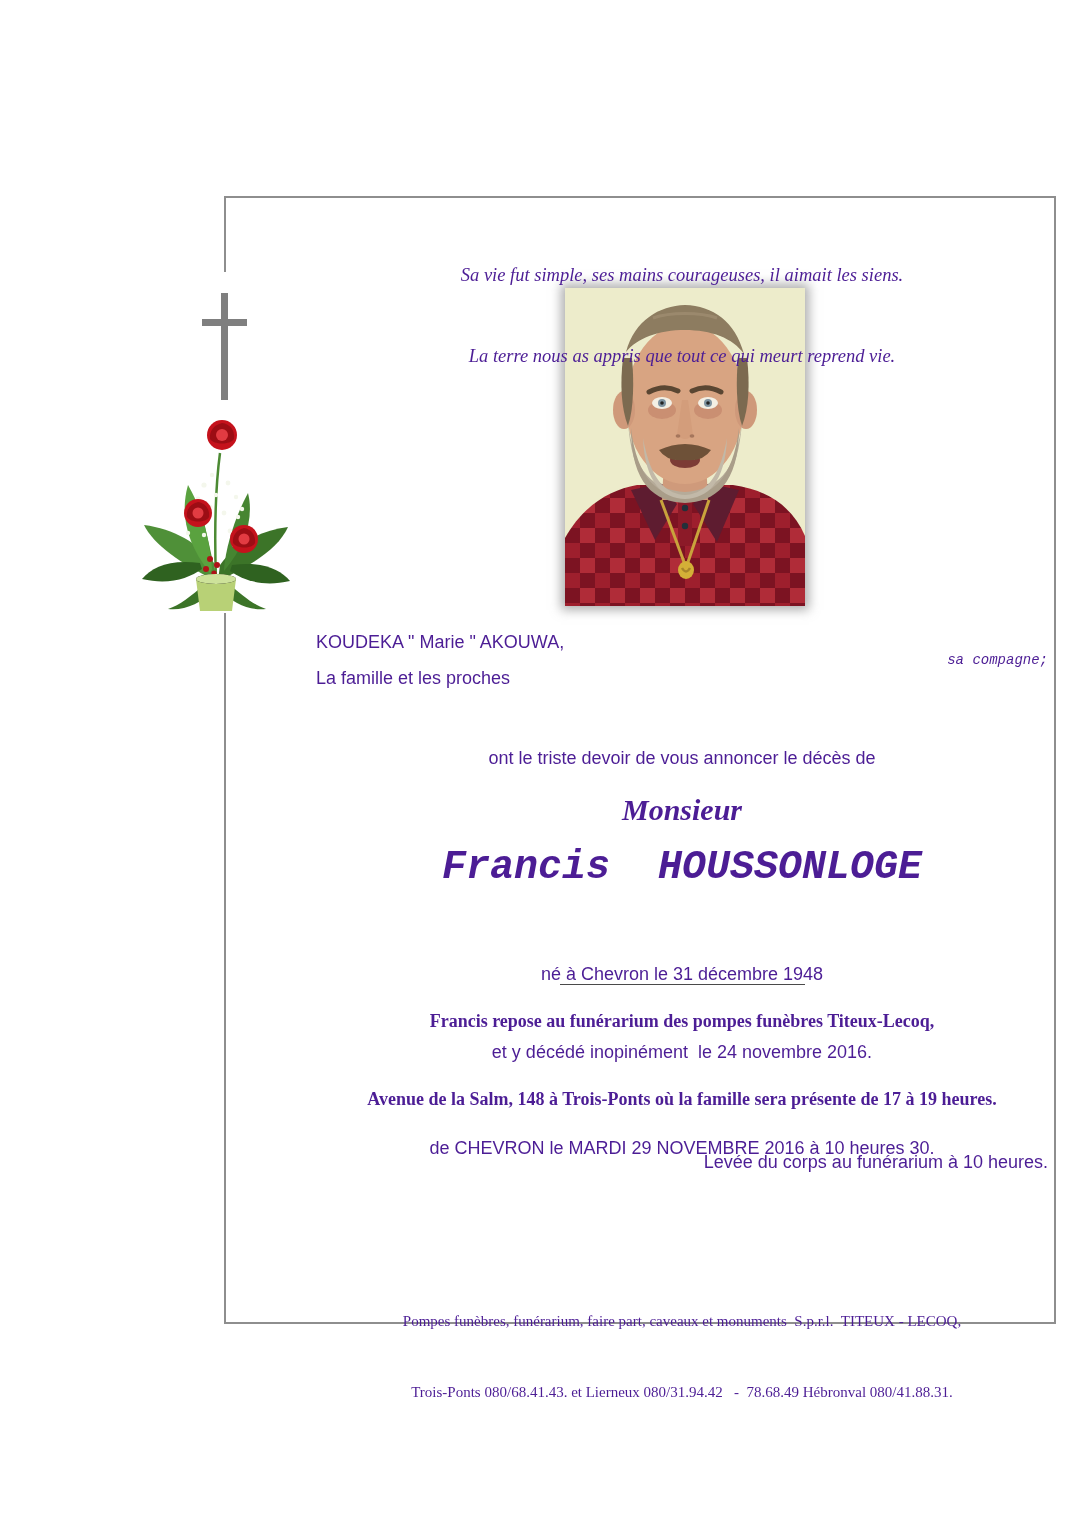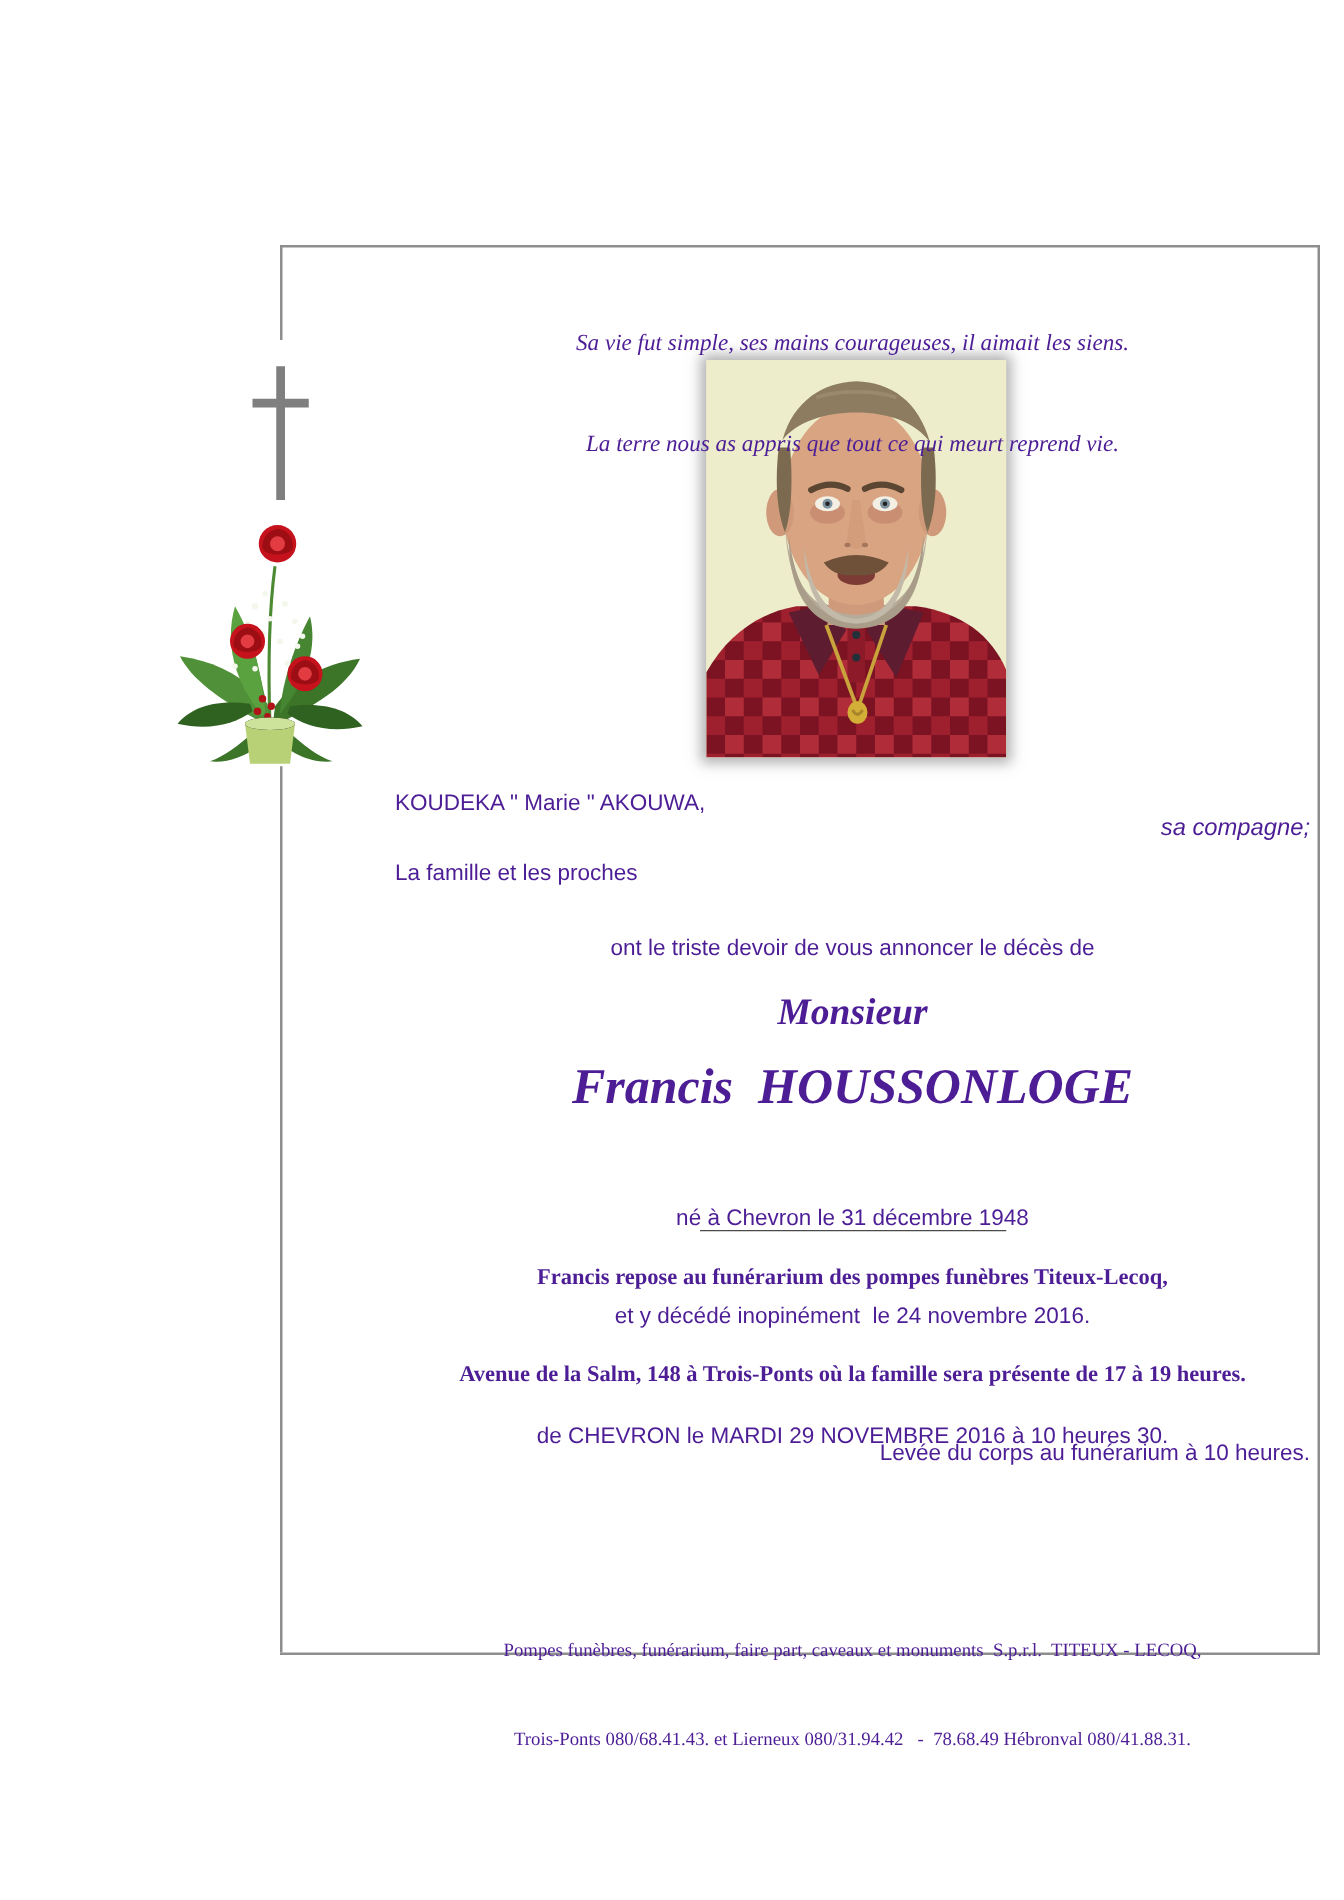--- a/index.html
+++ b/index.html
@@ -18,25 +18,25 @@
   .flowers{position:absolute;left:140px;top:413px;width:152px;height:200px;}
   
   .photo{position:absolute;left:565px;top:288px;width:240px;height:318px;
          box-shadow:0 0 10px 4px rgba(110,110,110,0.55);background:#edeccb;}
   .photo svg{display:block;}
   
   .txt{position:absolute;left:316px;width:732px;white-space:pre-wrap;}
   .center{text-align:center;}
   .right{text-align:right;}
   .sans{font-family:"Liberation Sans",sans-serif;font-size:18px;}
-  .sans-it{font-family:Liberation Sans, sans-serif;font-size:19px;font-style:italic;}
+  .sans-it{font-family:Liberation Mono, monospace;font-size:14px;font-style:italic;}
   .serif-it{font-family:"Liberation Serif",serif;font-style:italic;font-size:18.5px;line-height:27px;}
   .serif-bold{font-family:"Liberation Serif",serif;font-weight:bold;font-size:18px;line-height:26px;}
   .title-monsieur{font-family:"Liberation Serif",serif;font-weight:bold;font-style:italic;font-size:30px;}
-  .title-name{font-family:Liberation Serif, serif;font-weight:bold;font-style:italic;font-size:40px;}
+  .title-name{font-family:Liberation Mono, monospace;font-weight:bold;font-style:italic;font-size:40px;}
   .condol{font-family:"Liberation Serif",serif;font-style:italic;font-size:19px;}
   .footer{font-family:"Liberation Serif",serif;font-size:15px;line-height:23.5px;}
   .divider{position:absolute;left:560px;top:984px;width:245px;border-top:1.5px solid #4a4a4a;}
   .lh26{line-height:26px;}
   .lh27{line-height:27px;}
 </style>
 </head>
 <body>
 
 <div class="page">
@@ -172,21 +172,21 @@
     </svg>
   </div>
 
   <div class="txt center serif-it" style="top:208px;">
     <div>Sa vie fut simple, ses mains courageuses, il aimait les siens.</div>
     <div>La terre nous as appris que tout ce qui meurt reprend vie.</div>
   </div>
 
   <div class="txt sans" style="top:632px;">KOUDEKA " Marie " AKOUWA,</div>
   <div class="txt right sans-it" style="top:652px;">sa compagne;</div>
-  <div class="txt sans" style="top:688px;">La famille et les proches</div>
+  <div class="txt sans" style="top:668px;">La famille et les proches</div>
 
   <div class="txt center title-monsieur" style="top:793px;">Monsieur</div>
   <div class="txt center sans" style="top:748px;">ont le triste devoir de vous annoncer le décès de</div>
   <div class="txt center title-name" style="top:845px;">Francis  HOUSSONLOGE</div>
   <div class="txt center sans lh26" style="top:909px;">
     <div>né à Chevron le 31 décembre 1948</div>
     <div>et y décédé inopinément  le 24 novembre 2016.</div>
   </div>
 
   <div class="divider"></div>

